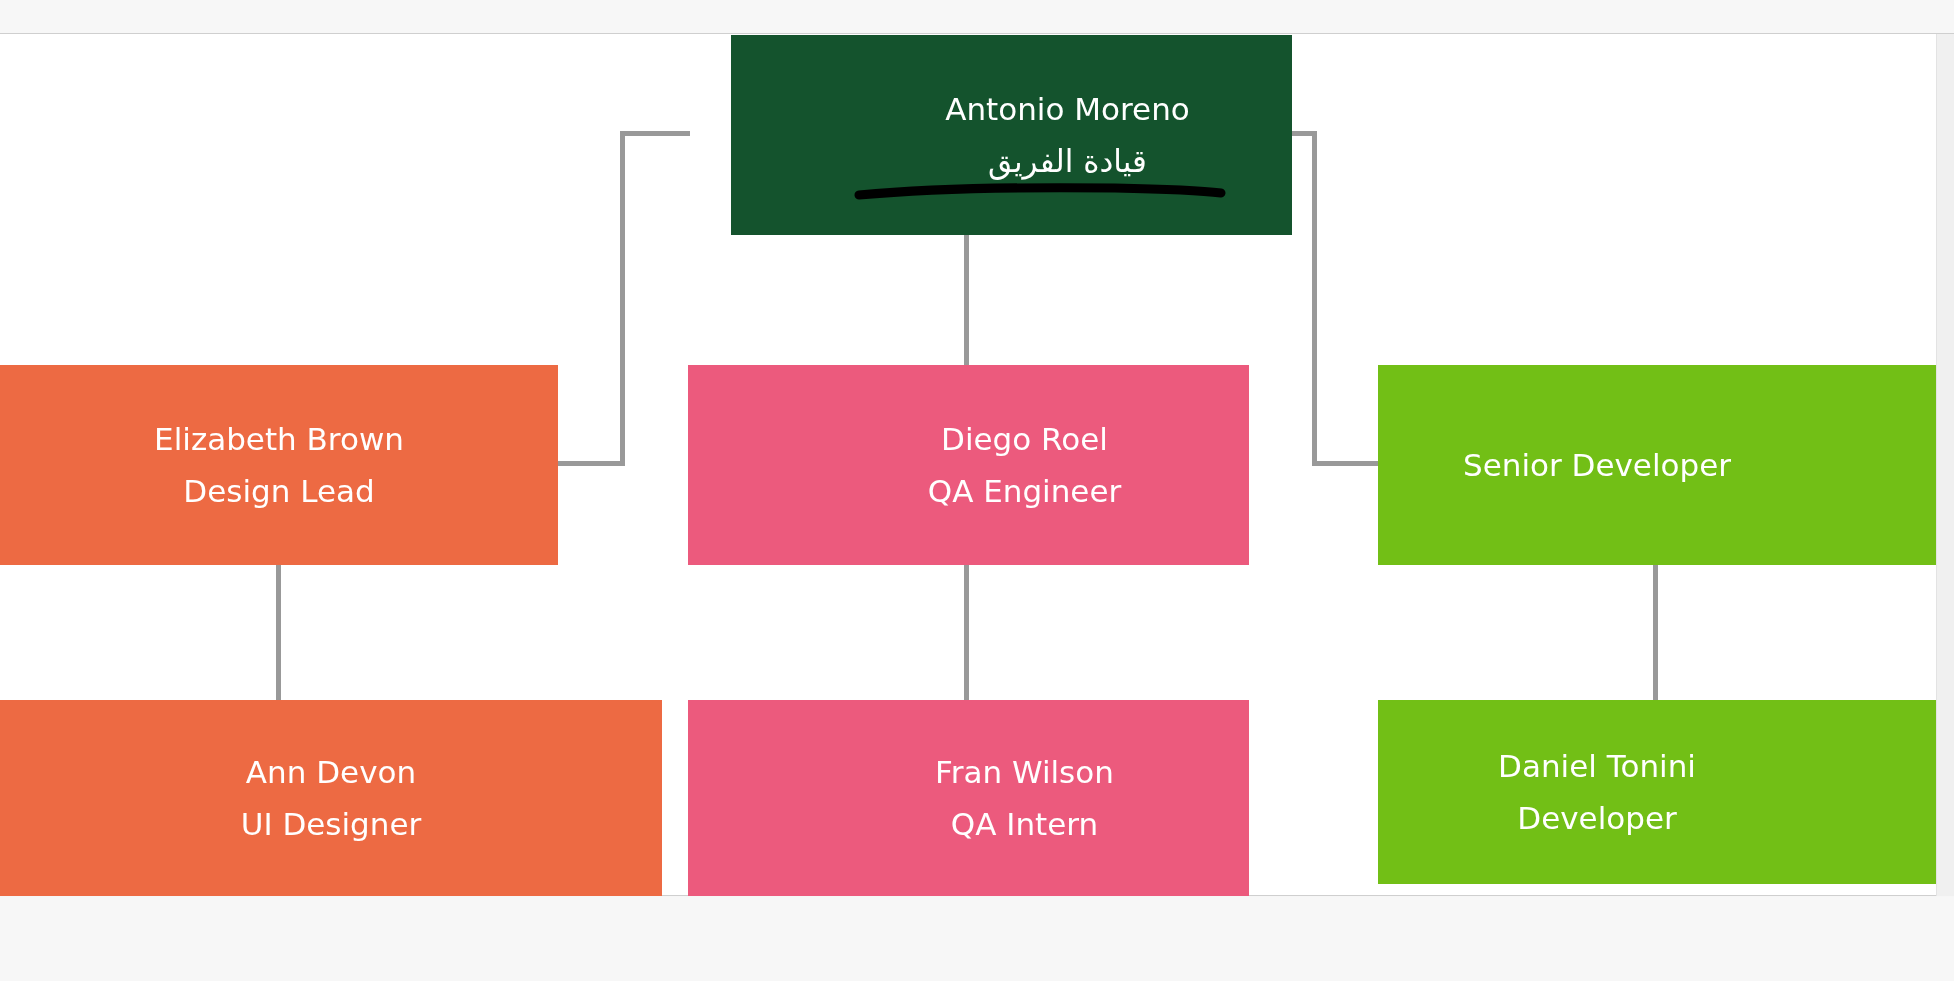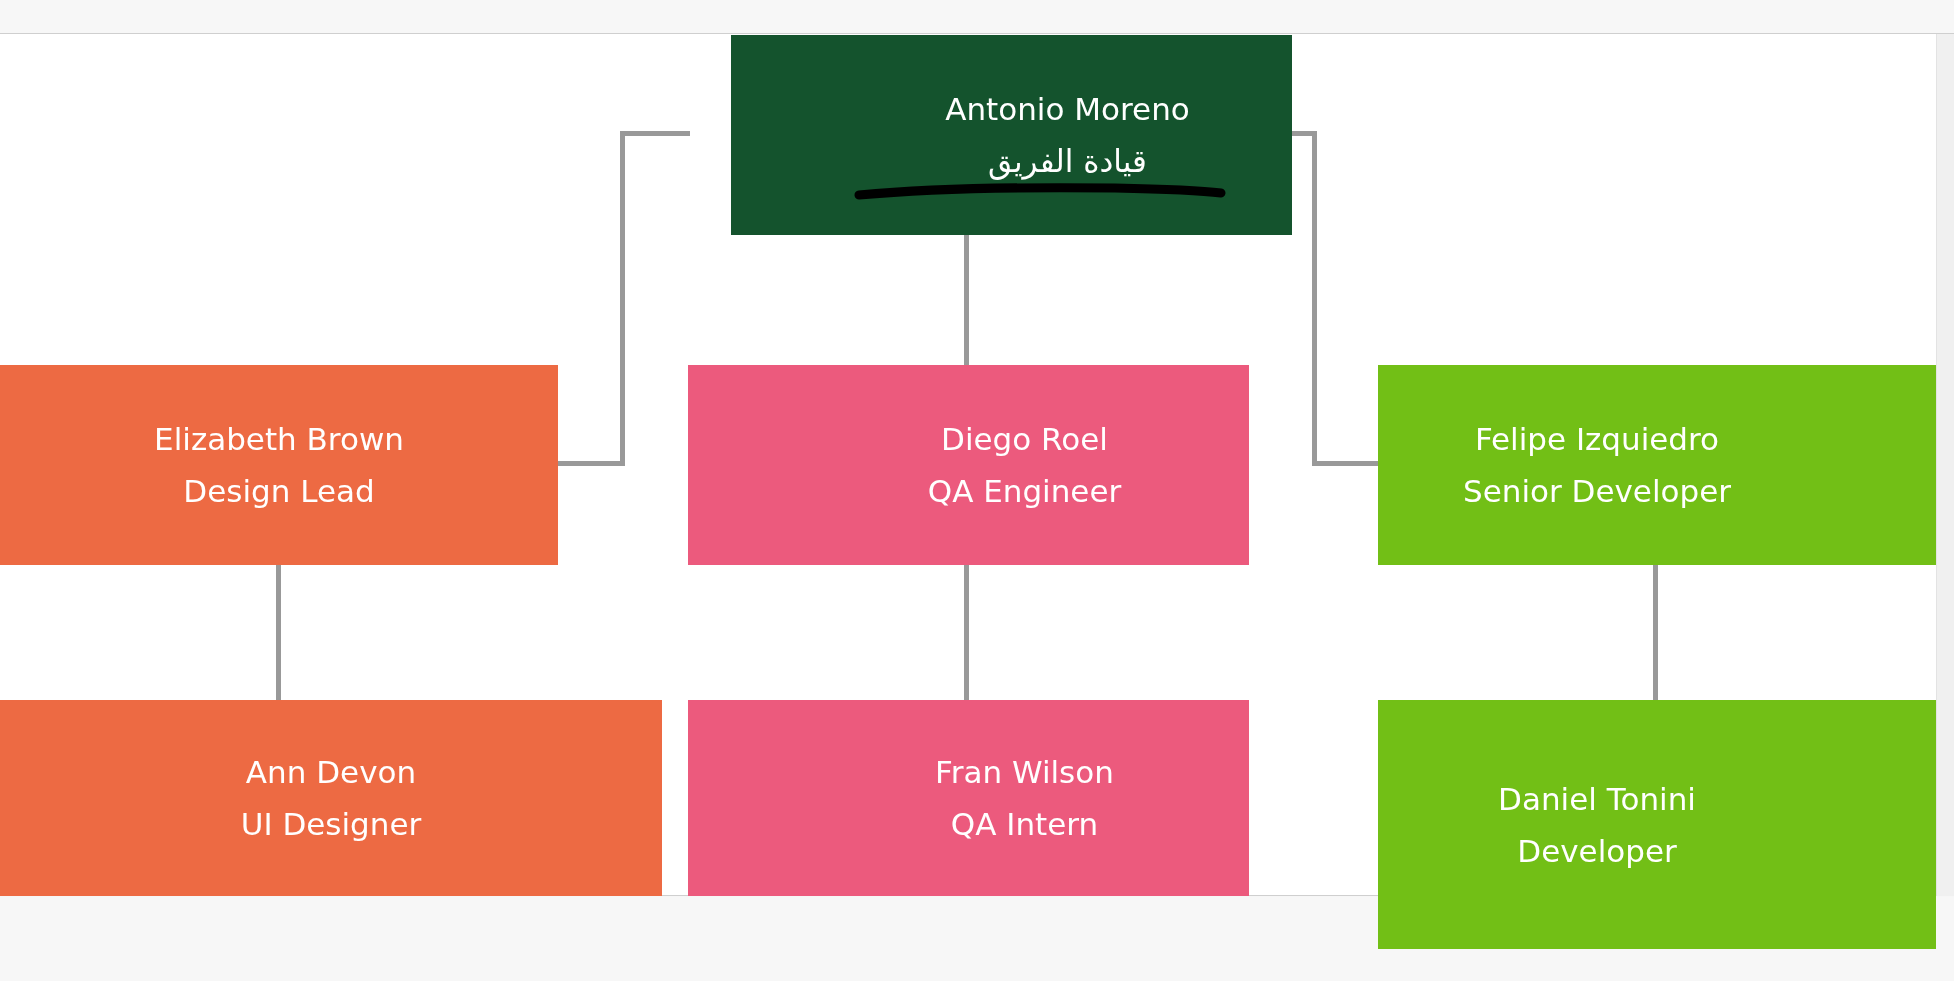--- a/index.html
+++ b/index.html
@@ -108,39 +108,38 @@
 
   <div class="node node-pink" style="left:688px; top:365px; width:561px; height:200px;">
     <div class="inner" style="margin-left:112px;">
       <div class="line1">Diego Roel</div>
       <div class="line2">QA Engineer</div>
     </div>
   </div>
 
   <div class="node node-green clip-right" style="left:1378px; top:365px; width:558px; height:200px;">
     <div class="inner">
-      <div class="line1">Felipe Izquiedro</div>
       <div class="line2">Senior Developer</div>
     </div>
   </div>
 
   <div class="node node-orange clip-left" style="left:0px; top:700px; width:662px; height:196px;">
     <div class="inner">
       <div class="line1">Ann Devon</div>
       <div class="line2">UI Designer</div>
     </div>
   </div>
 
   <div class="node node-pink" style="left:688px; top:700px; width:561px; height:196px;">
     <div class="inner" style="margin-left:112px;">
       <div class="line1">Fran Wilson</div>
       <div class="line2">QA Intern</div>
     </div>
   </div>
 
-  <div class="node node-green clip-right" style="left:1378px; top:700px; width:558px; height:249px;">
+  <div class="node node-green clip-right" style="left:1378px; top:700px; width:558px; height:184px;">
     <div class="inner">
       <div class="line1">Daniel Tonini</div>
       <div class="line2">Developer</div>
     </div>
   </div>
 
 </div>
 
 </body></html>

